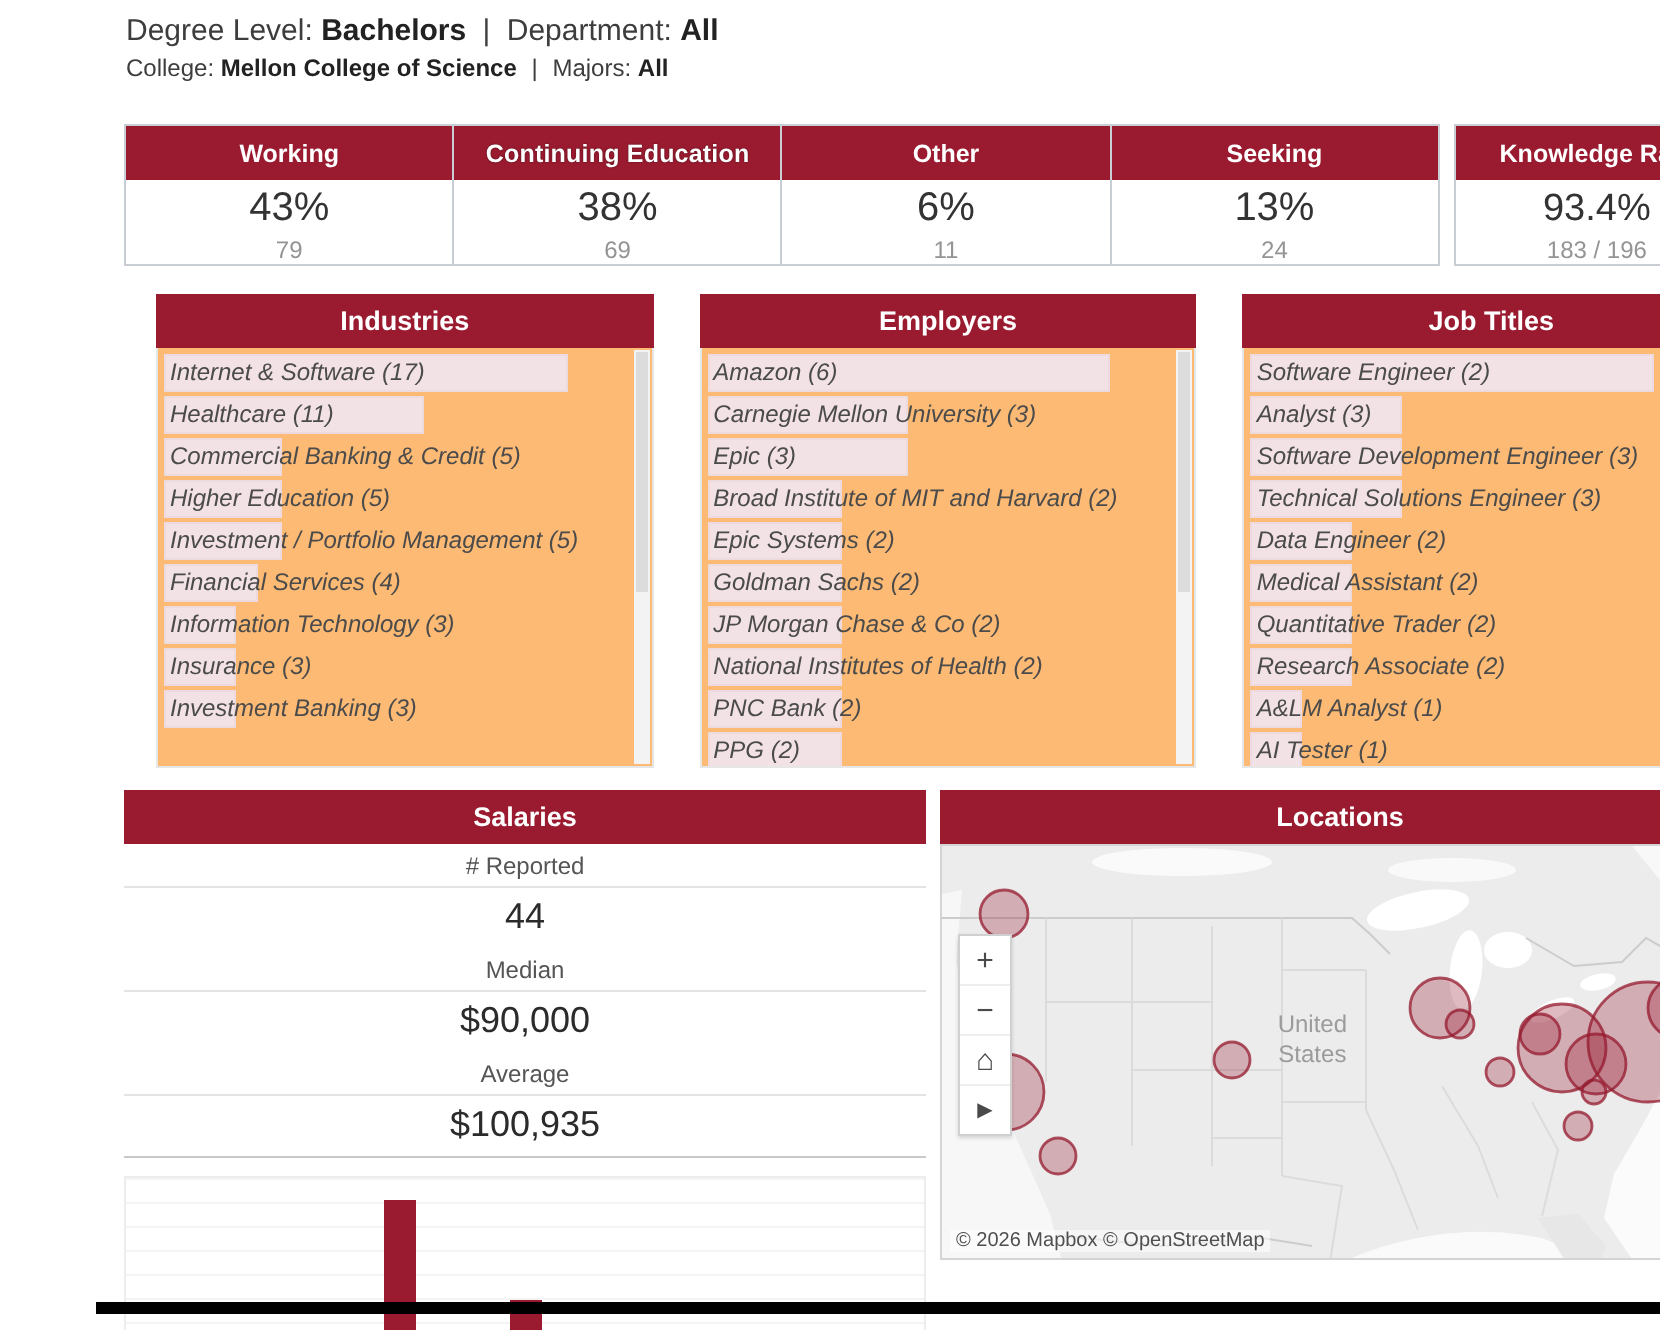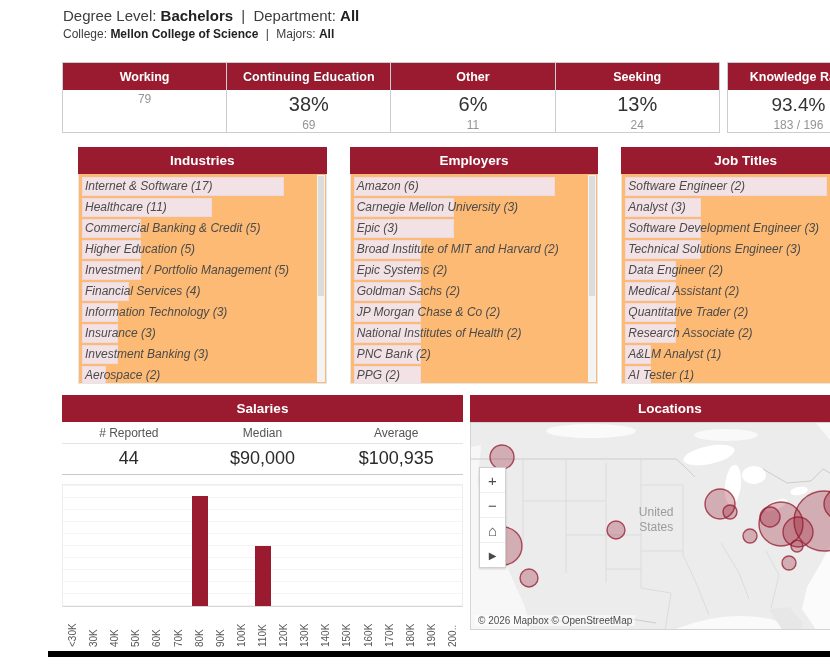--- a/index.html
+++ b/index.html
@@ -31,21 +31,21 @@
   .panel-head{height:27px;background:var(--accent);color:#fff;display:flex;align-items:center;justify-content:center;font-size:13.5px;font-weight:700;}
   .list{position:relative;height:210px;border:1px solid #e6e6e6;border-top:none;background:#fdba74;padding:3px 12px 0 3px;box-sizing:border-box;overflow:hidden;font-style:italic;}
   .lrow{position:relative;height:19px;margin-bottom:2px;}
   .lbar{position:absolute;left:0;top:0;bottom:0;background:var(--listbar);border:1px solid #eddade;box-sizing:border-box;}
   .ltxt{position:relative;display:block;padding-left:3px;font-size:12px;line-height:19px;color:#4b4b4b;white-space:nowrap;overflow:hidden;}
   .scroll{position:absolute;right:1px;top:1px;bottom:1px;width:8px;background:#f3f3f3;}
   .scroll .thumb{position:absolute;left:1px;right:1px;top:1px;height:58%;background:#dcdcdc;}
 
   
   .salaries{position:absolute;left:14px;top:395px;width:401px;}
-  .sal-stats{display:flex;border-bottom:1px solid #c9c9c9;}
+  .sal-stats{display:flex;border-bottom:1px solid #c9c9c9;flex-direction:column;}
   .sal-col{flex:1;text-align:center;}
   .sal-label{font-size:12px;color:#555;padding:4px 0 3px;border-bottom:1px solid #e4e4e4;}
   .sal-value{font-size:18px;color:#2b2b2b;padding:4px 0 5px;}
   .chart{margin-top:9px;}
   .plot{position:relative;height:123px;border:1px solid #ededed;border-bottom:1px solid #d6d6d6;box-sizing:border-box;
         background:repeating-linear-gradient(to top,#f4f4f4 0 1px,transparent 1px 12px);}
   .bars{display:flex;height:100%;align-items:flex-end;}
   .bin{flex:1;display:flex;justify-content:center;align-items:flex-end;height:100%;}
   .hbar{width:16px;background:var(--accent);}
   .xlabels{display:flex;margin-top:3px;}
@@ -87,20 +87,21 @@
       <b>All</b>
     </div>
   </div>
 
   <div class="stats-row">
     <div class="stats-group">
       <div class="stat-box">
         <div class="stat-head">
             <span>Working</span>
           </div>
+        <div class="stat-pct">43%</div>
         <div class="stat-count">79</div>
       </div>
       <div class="stat-box">
         <div class="stat-head">
             <span class="em">Continuing Education</span>
           </div>
         <div class="stat-pct">38%</div>
         <div class="stat-count">69</div>
       </div>
       <div class="stat-box">
@@ -159,24 +160,20 @@
             <span class="lbar" style="width: 15.3529%;"></span>
             <span class="ltxt">Information Technology (3)</span>
           </div>
           <div class="lrow">
             <span class="lbar" style="width: 15.3529%;"></span>
             <span class="ltxt">Insurance (3)</span>
           </div>
           <div class="lrow">
             <span class="lbar" style="width: 15.3529%;"></span>
             <span class="ltxt">Investment Banking (3)</span>
-          </div>
-          <div class="lrow">
-            <span class="lbar" style="width: 10.2353%;"></span>
-            <span class="ltxt">Aerospace (2)</span>
           </div>
           <div class="scroll">
             <div class="thumb"></div>
           </div>
       </div>
     </div>
     <div class="panel">
       <div class="panel-head">Employers</div>
       <div class="list">
         <div class="lrow">

